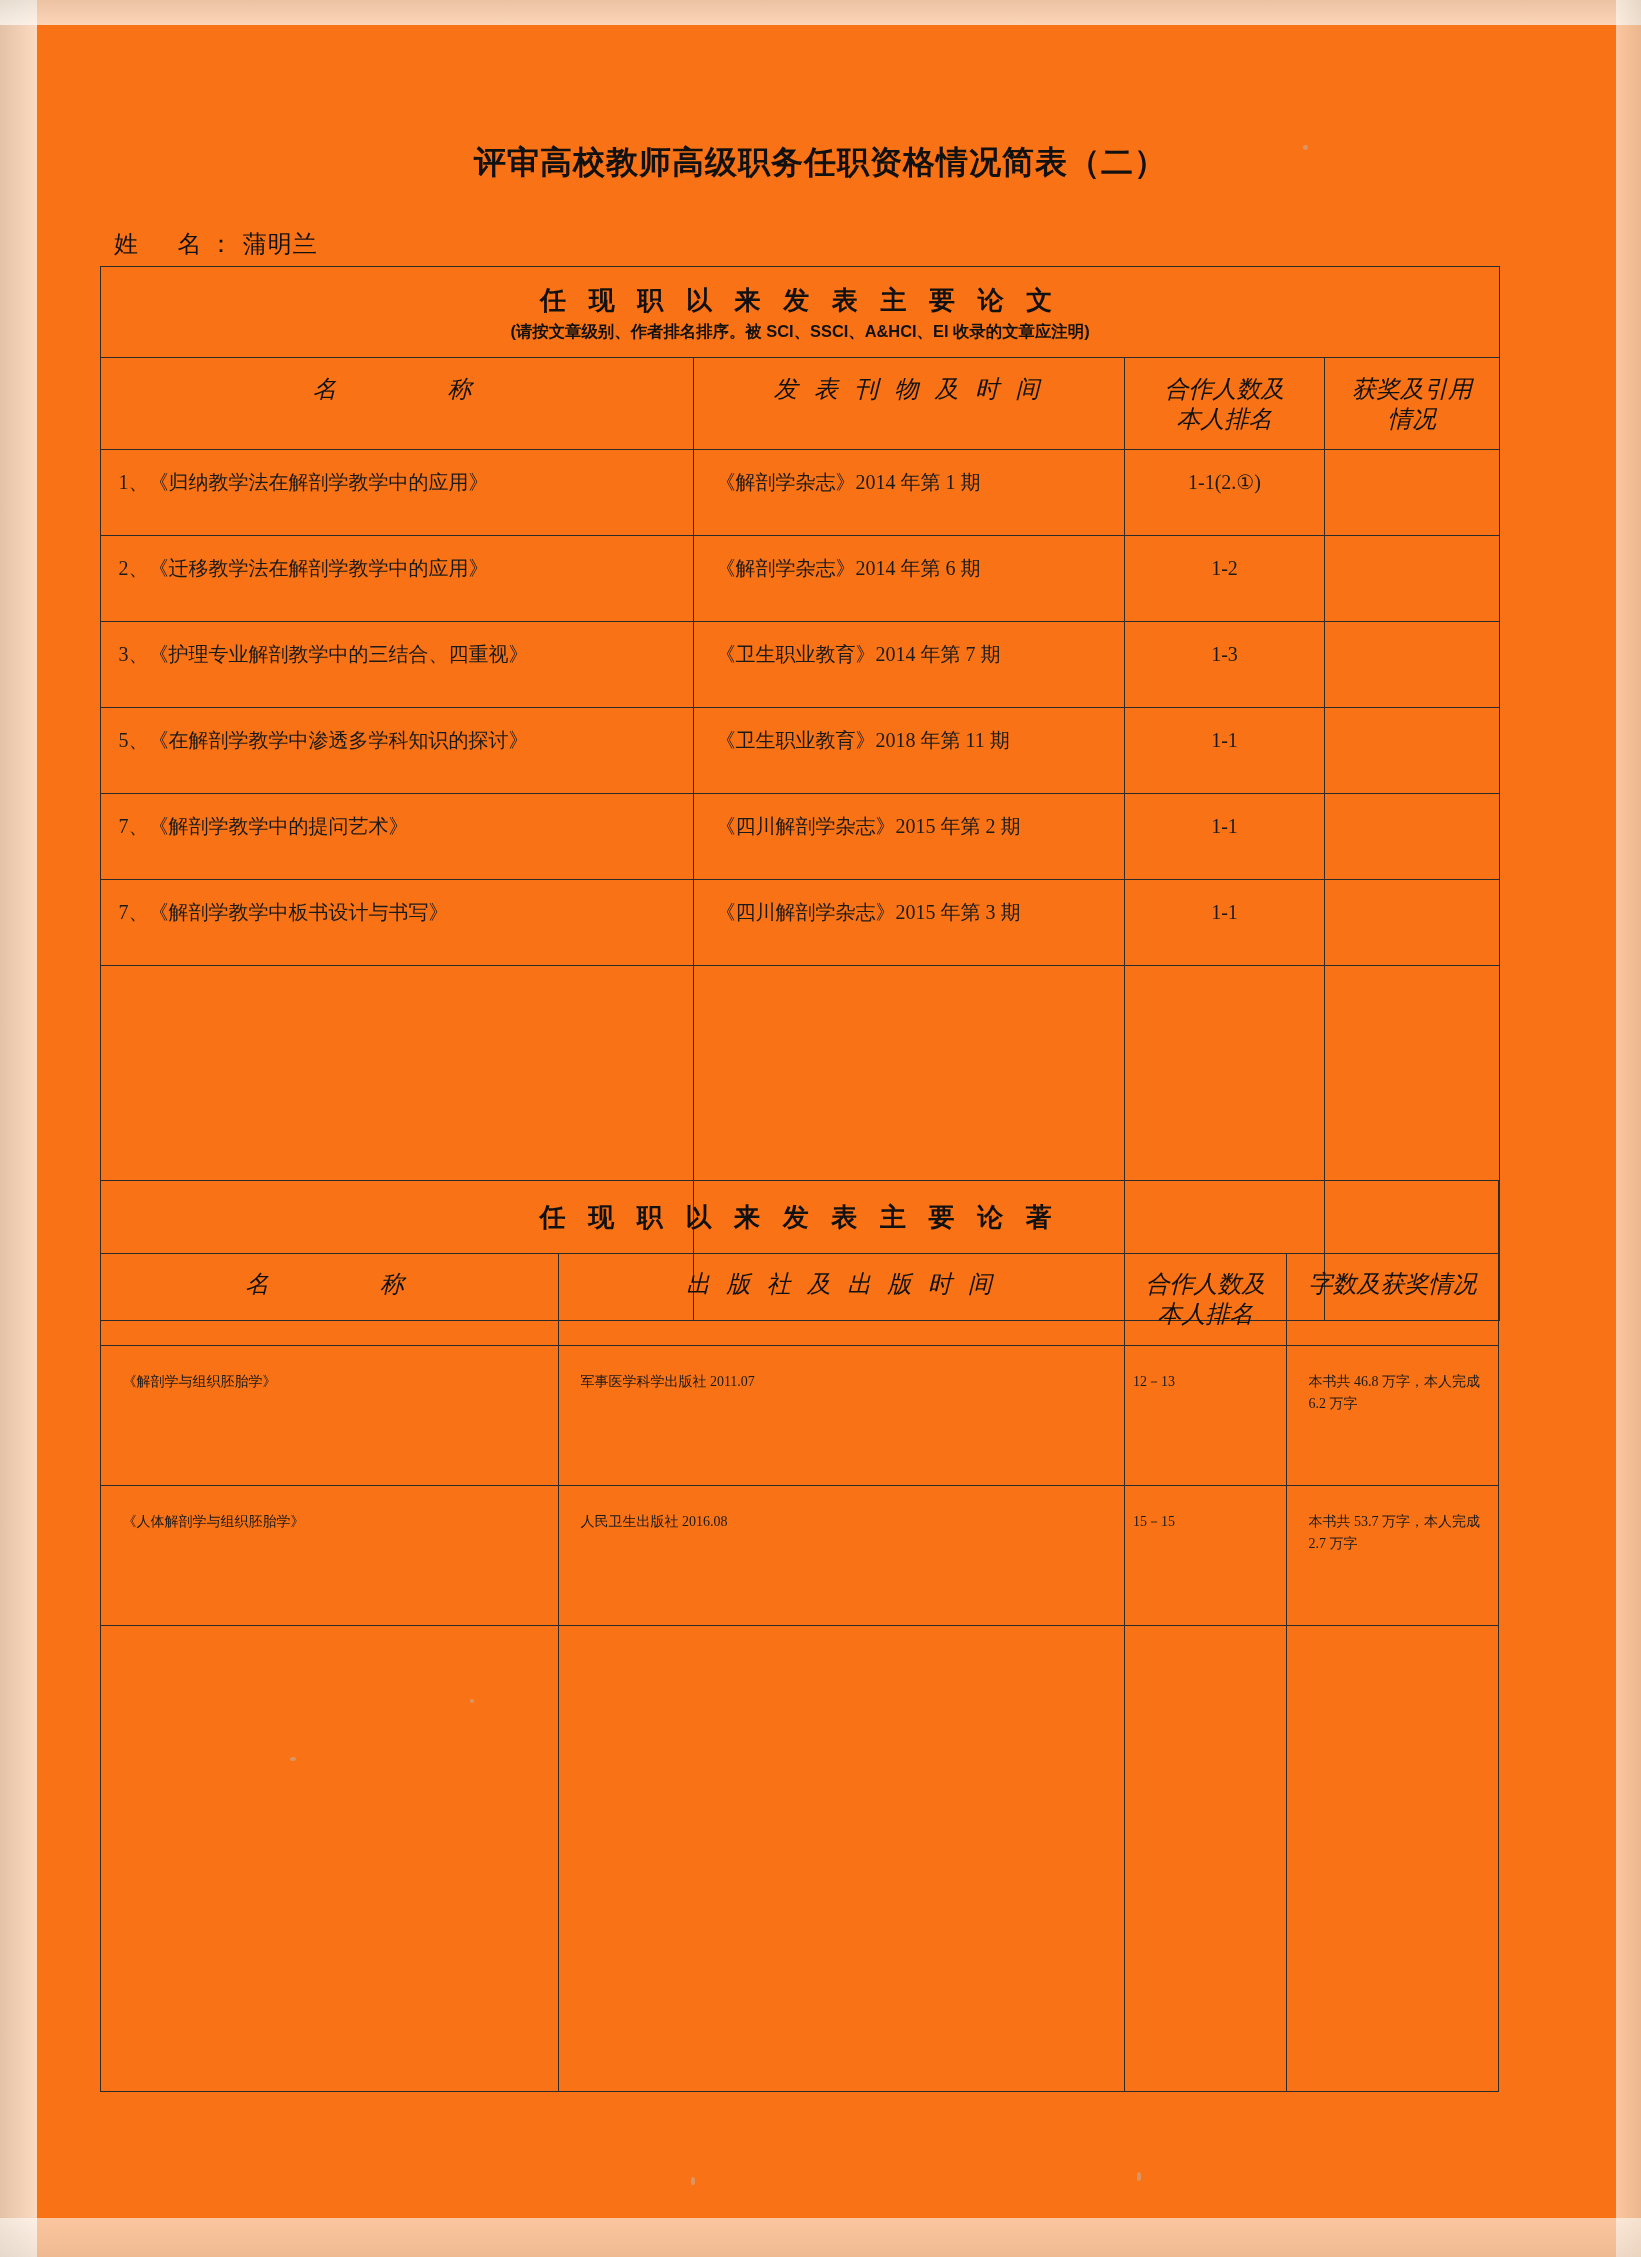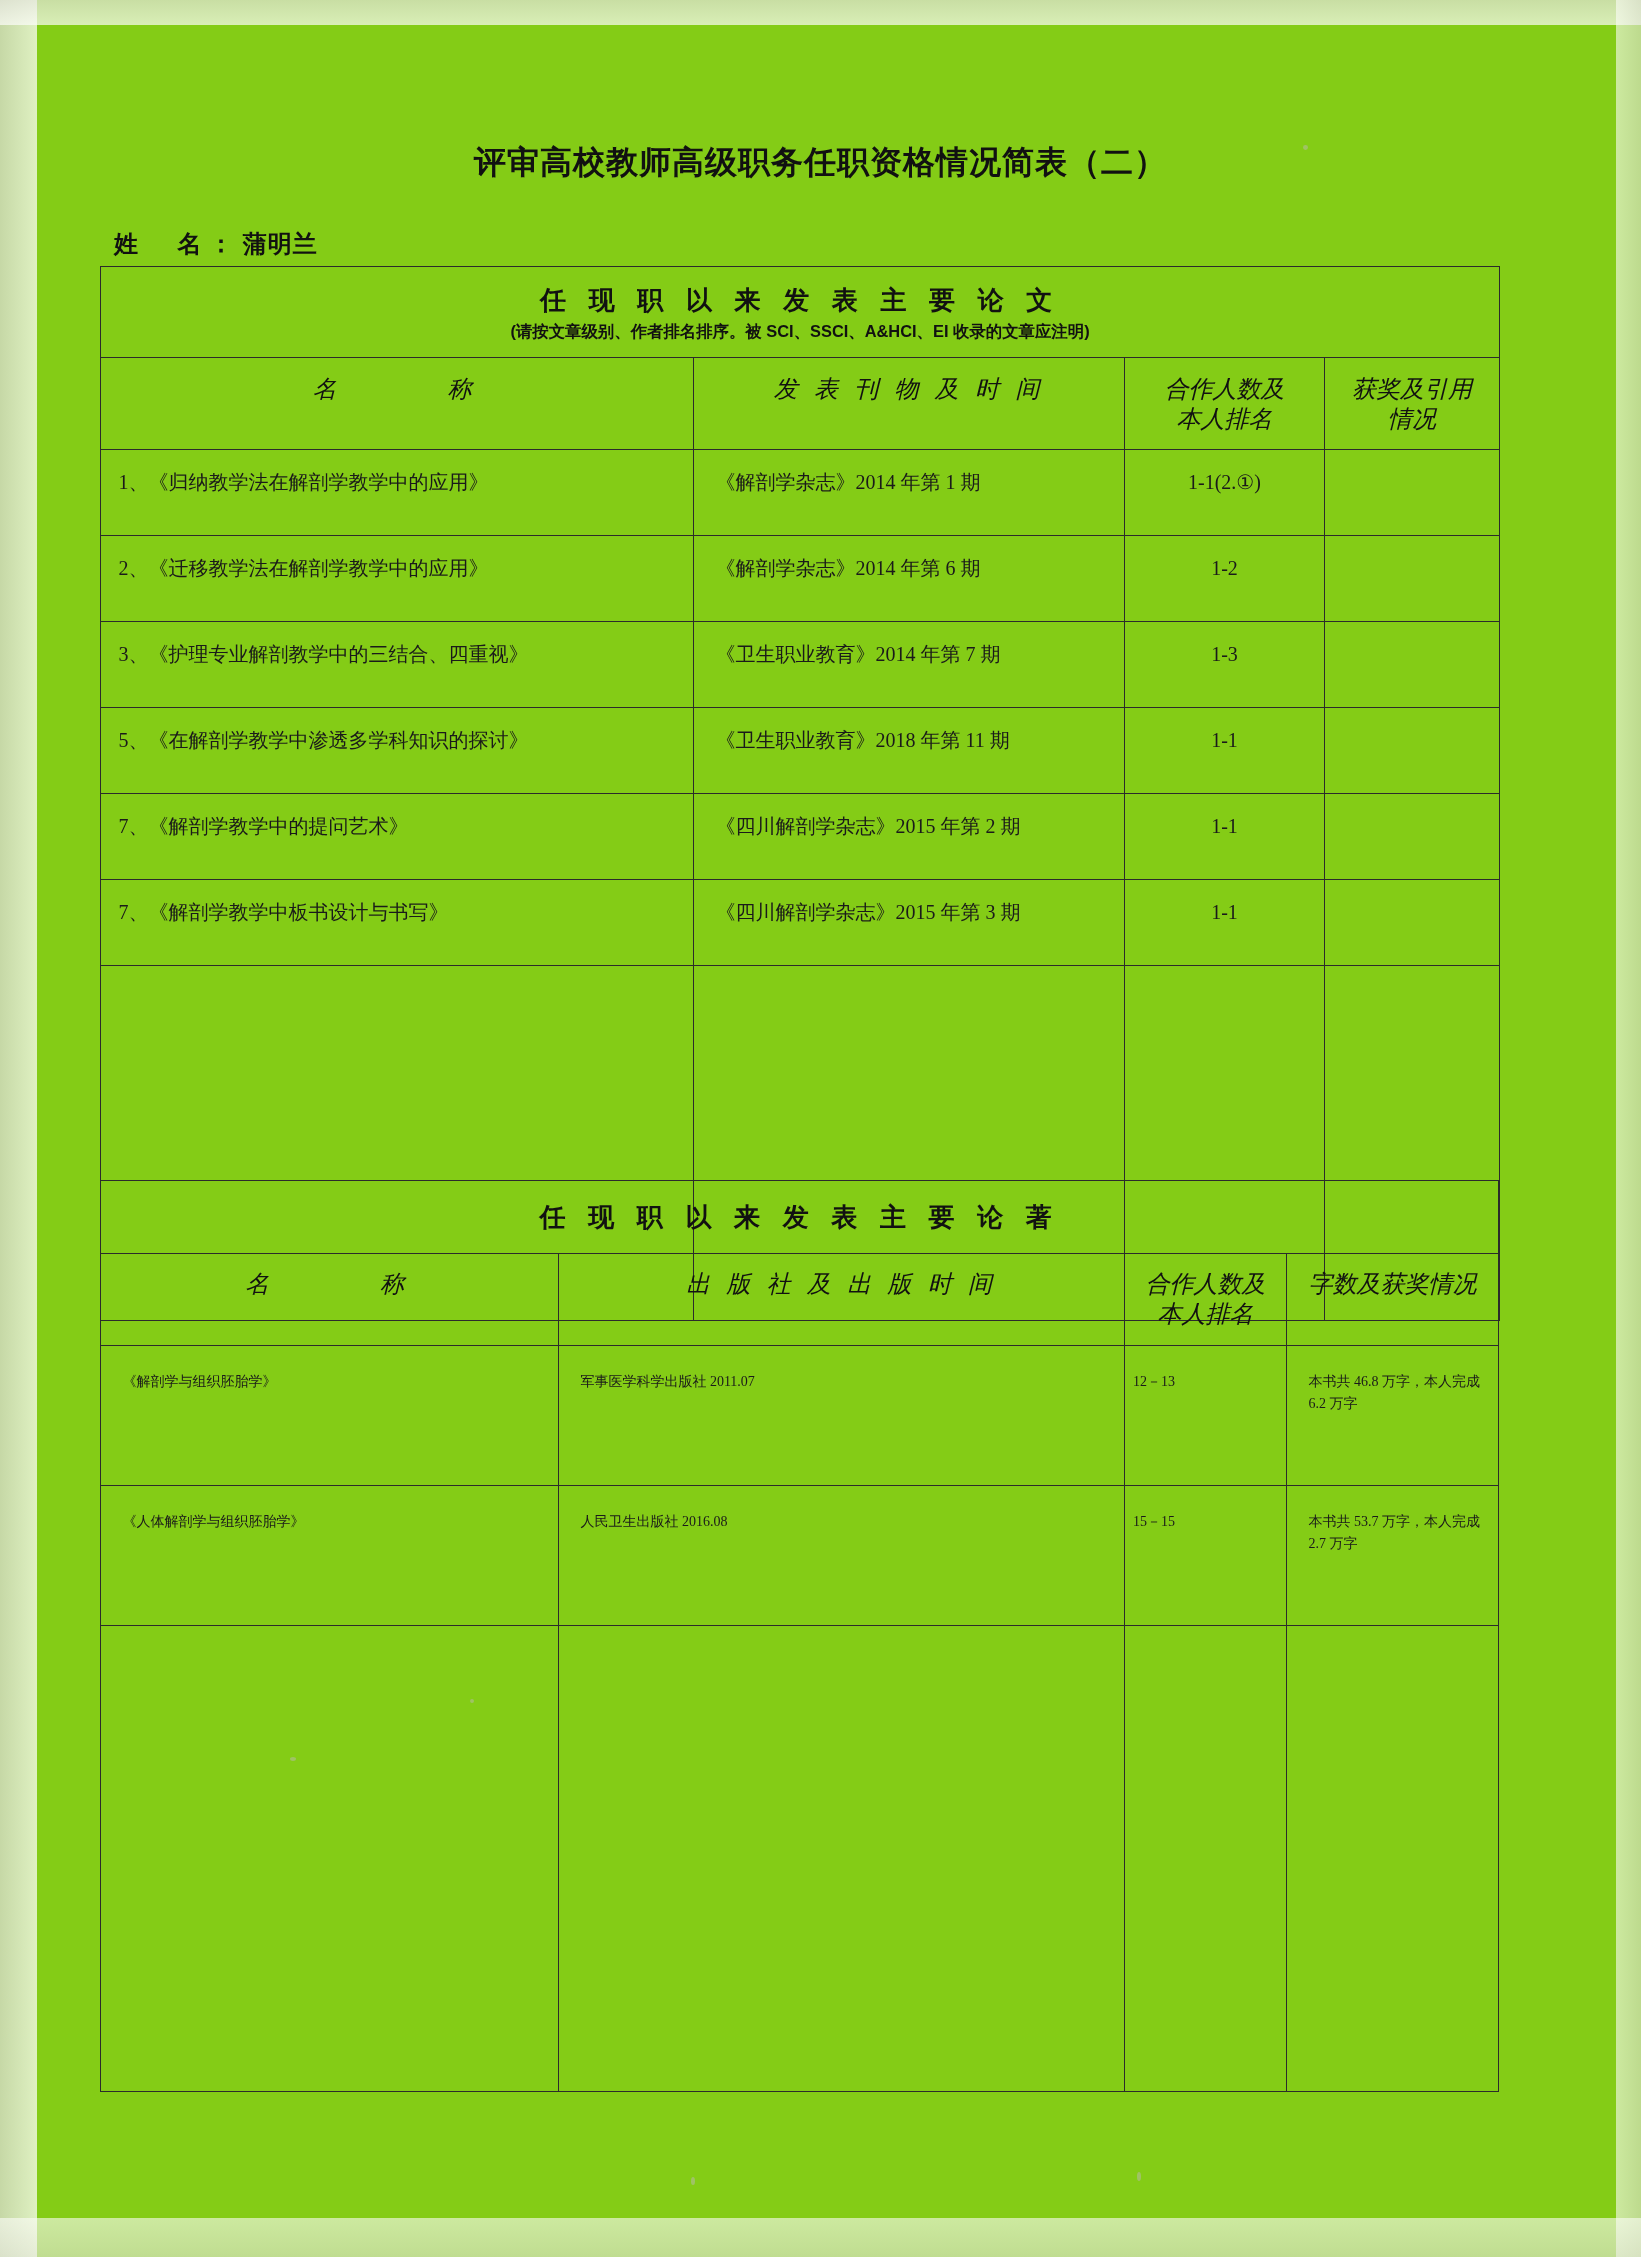--- a/index.html
+++ b/index.html
@@ -12,21 +12,21 @@
     height: 2257px;
     position: relative;
     font-family: "Liberation Serif", "DejaVu Serif", serif;
     color: #1a1a1a;
   }
   .page {
     position: absolute;
     left: 0; top: 0;
     width: 1641px;
     height: 2257px;
-    background: #84cc16;
+    background: #f97316;
     overflow: hidden;
   }
   
   .scan-edge-left {
     position: absolute;
     left: 0; top: 0;
     width: 37px; height: 2257px;
     background: linear-gradient(to right, #dcdcd6, #fdfdfb);
     opacity: 0.75;
   }
@@ -64,21 +64,20 @@
     color: #111;
   }
 
   .name-line {
     position: absolute;
     left: 114px; top: 228px;
     font-family: "Liberation Sans", "DejaVu Sans", sans-serif;
     font-size: 24px;
     color: #111;
     letter-spacing: 1px;
-    font-weight: bold;
   }
   .name-line .lbl { letter-spacing: 7.7px; }
   .name-line .val { margin-left: 1.9px; }
 
   table.main {
     position: absolute;
     border-collapse: collapse;
     table-layout: fixed;
   }
   table.main td {

